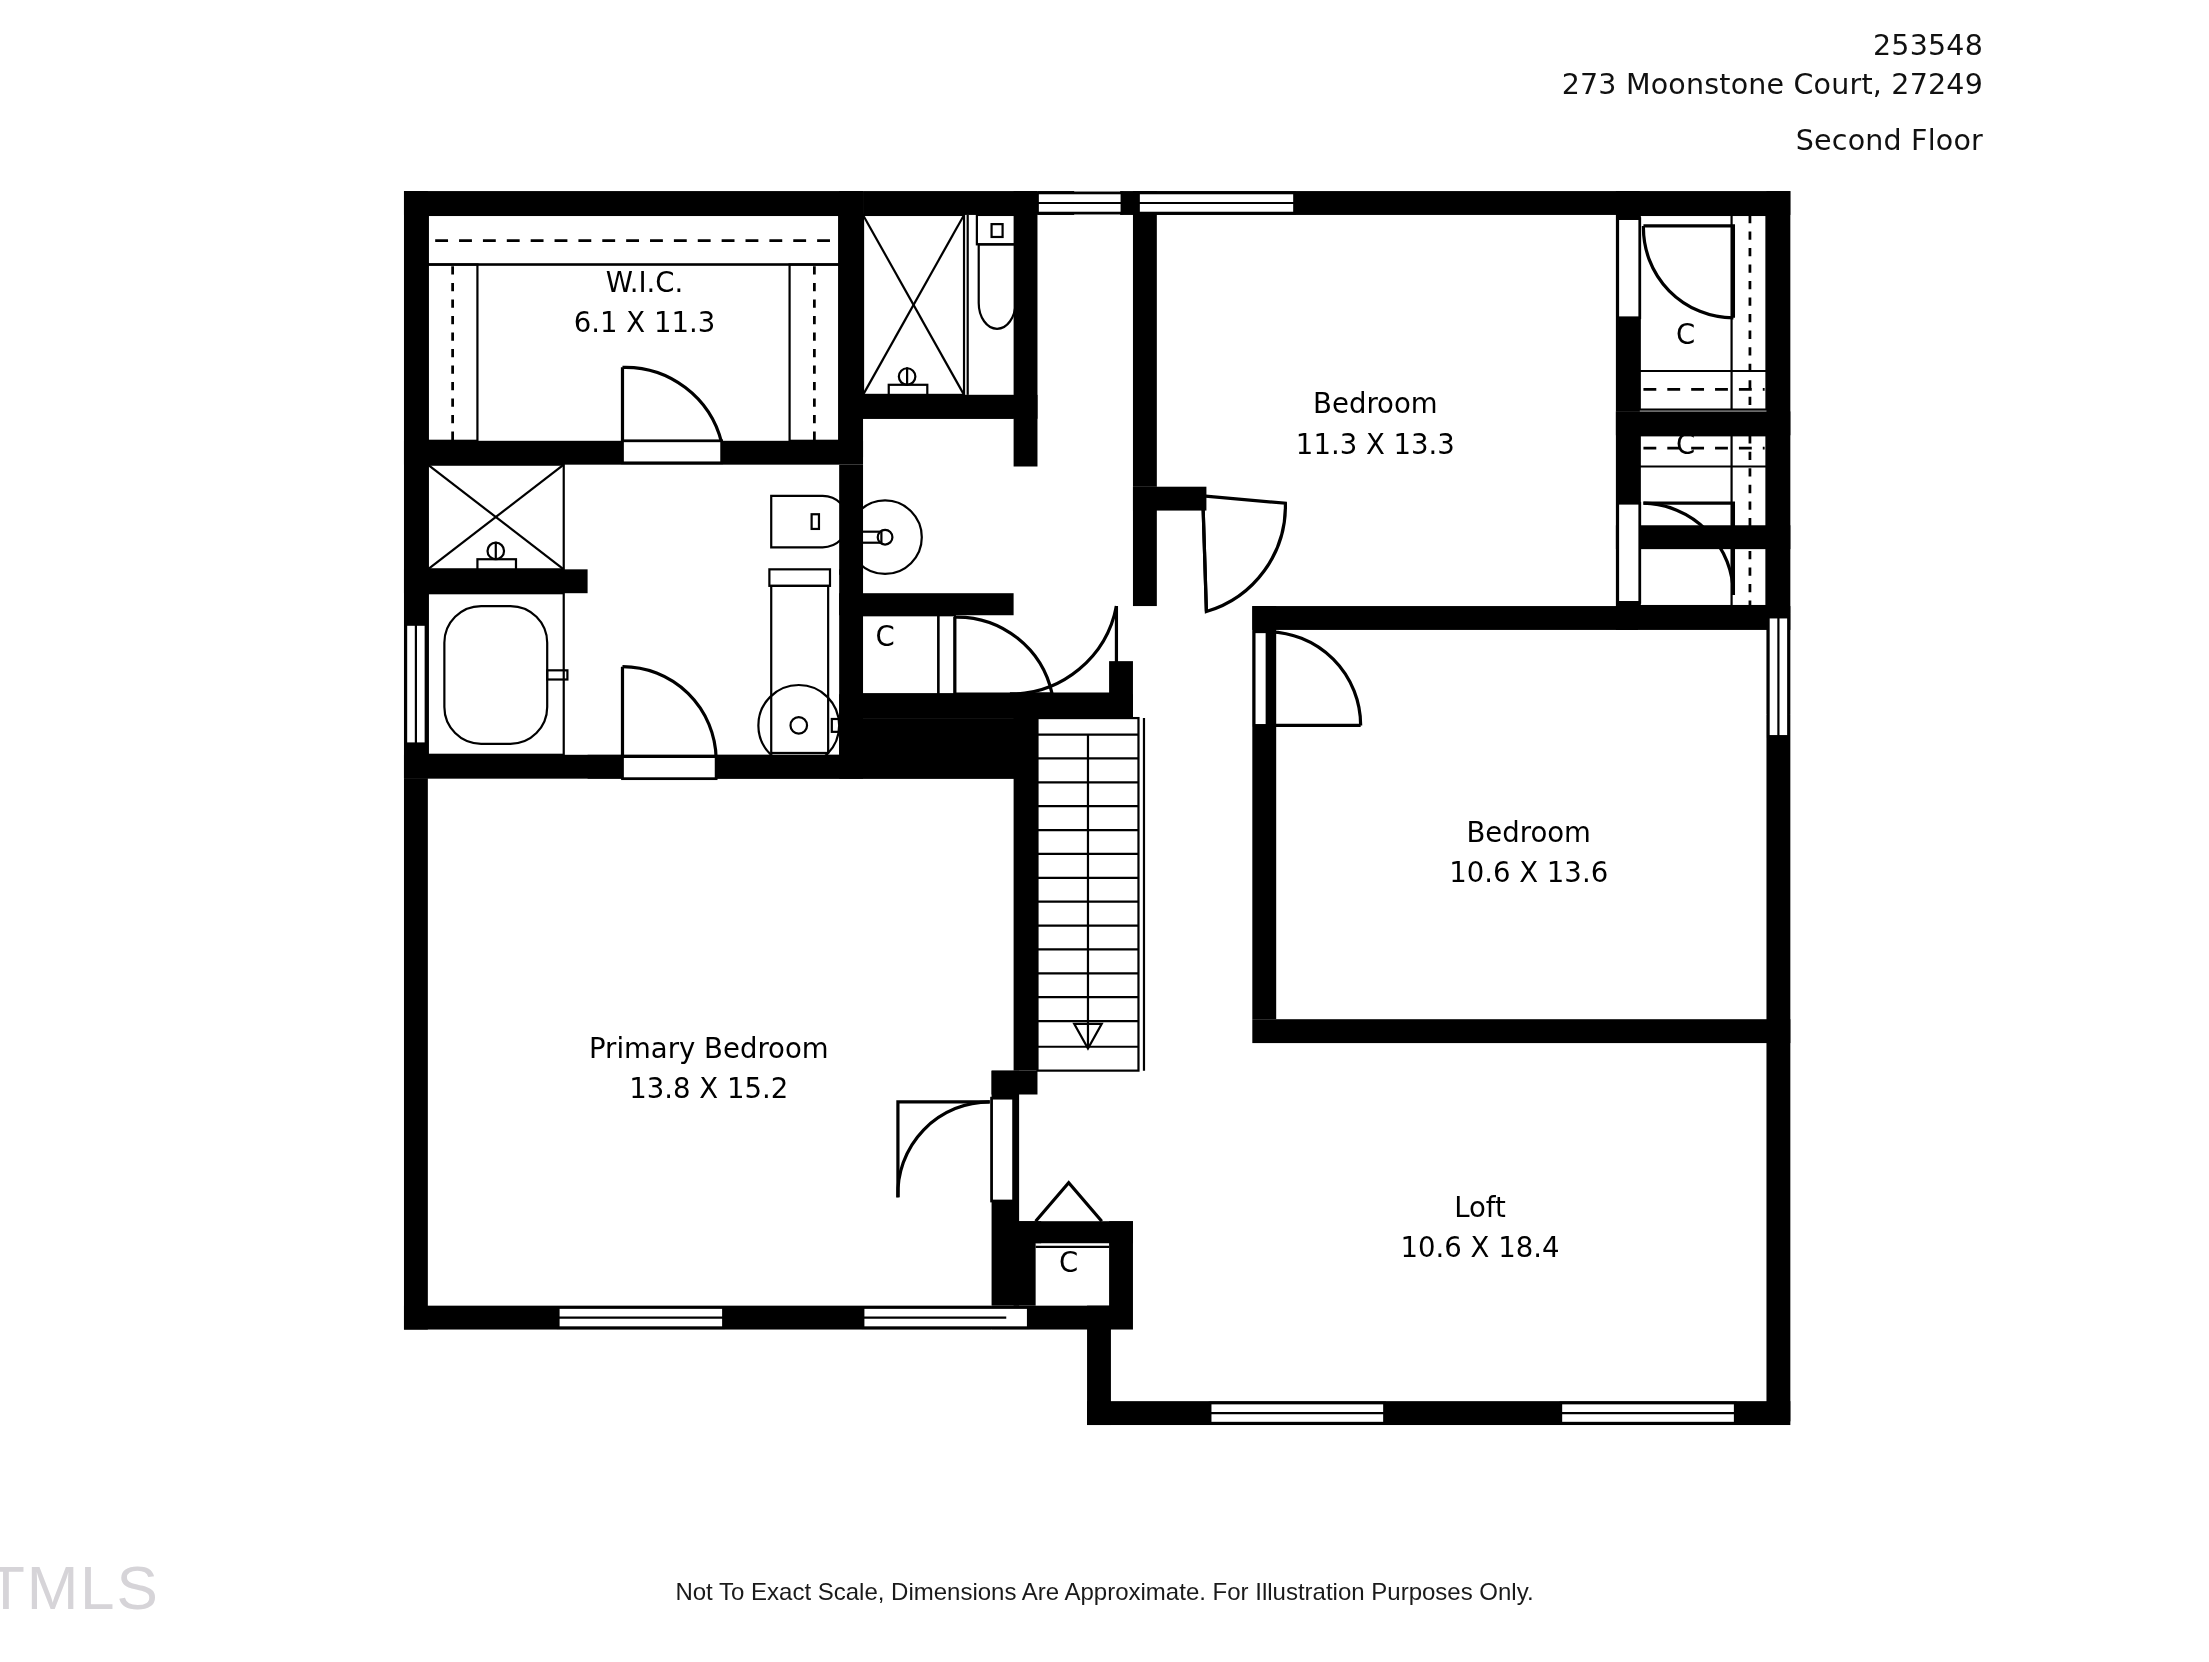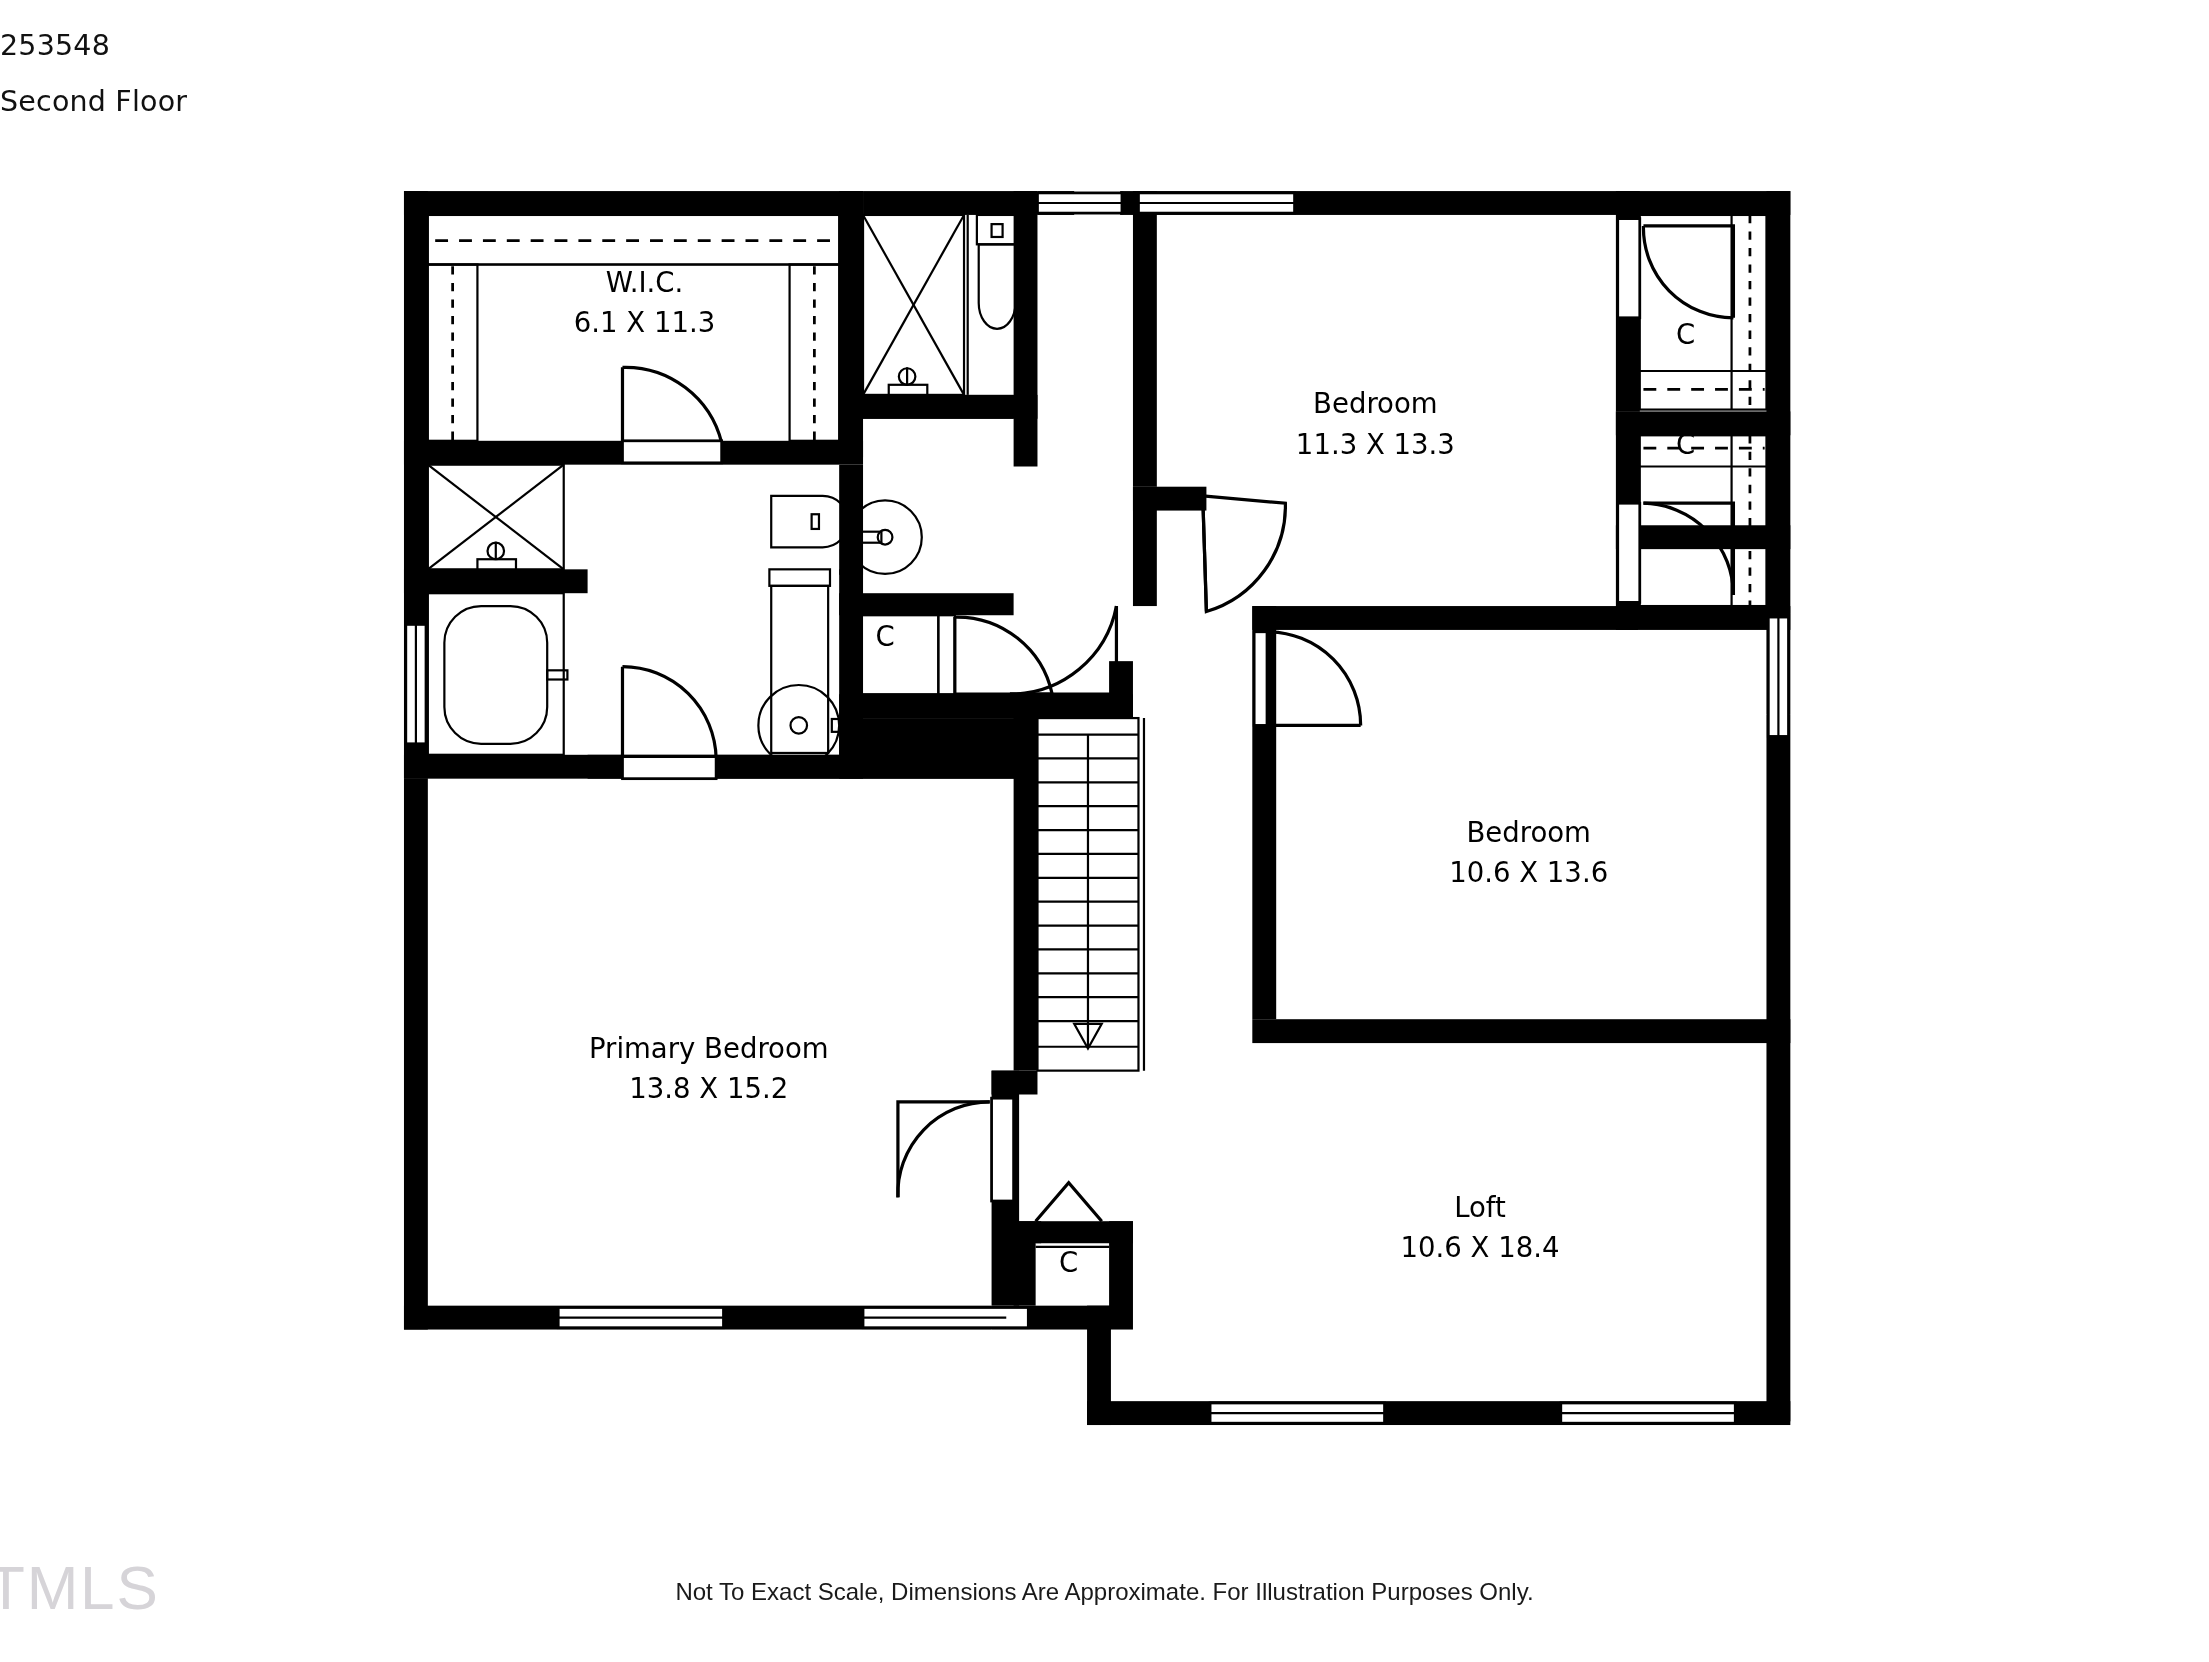--- a/index.html
+++ b/index.html
@@ -20,21 +20,21 @@
     position: absolute;
     inset: 0;
     width: 2209px;
     height: 1662px;
   }
   .header {
     position: absolute;
     top: 26px;
     left: 0;
     width: 1983px;
-    text-align: left;
+    text-align: right;
     line-height: 1.38;
   }
   .header .line {
     font-size: 28.5px;
     letter-spacing: 0.2px;
     color: #111;
   }
   .header .line.subtitle {
     margin-top: 16.5px;
   }
@@ -90,20 +90,21 @@
     fill: #000000;
   }
 </style>
 </head>
 <body>
 
 <div id="plan-root">
 
   <div class="header">
     <div class="line">253548</div>
+    <div class="line">273 Moonstone Court, 27249</div>
     <div class="line subtitle">Second Floor</div>
   </div>
 
   <svg id="floorplan" viewBox="0 0 2406 1810">
 
     <g>
 
       <rect class="wall" x="440" y="208" width="500" height="26"></rect>
 
       <rect class="wall" x="940" y="208" width="190" height="26"></rect>

